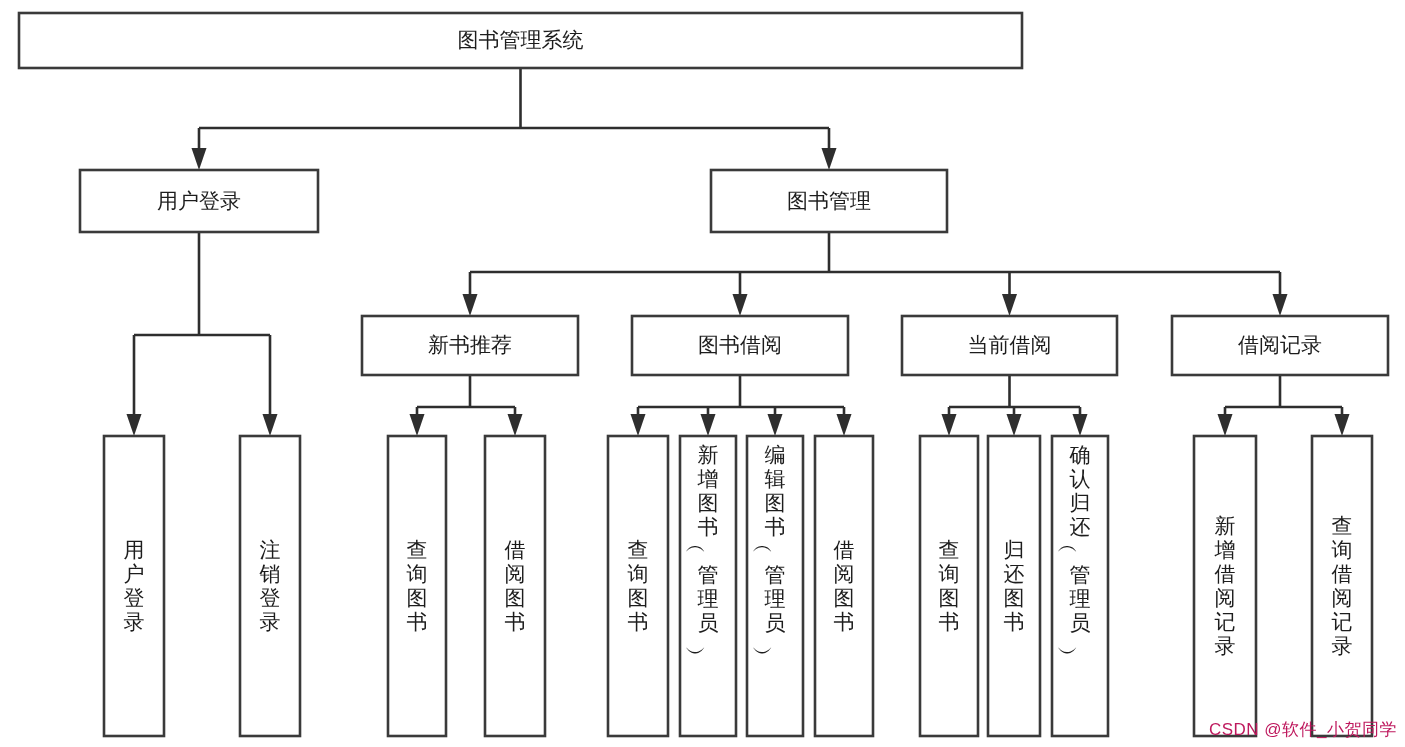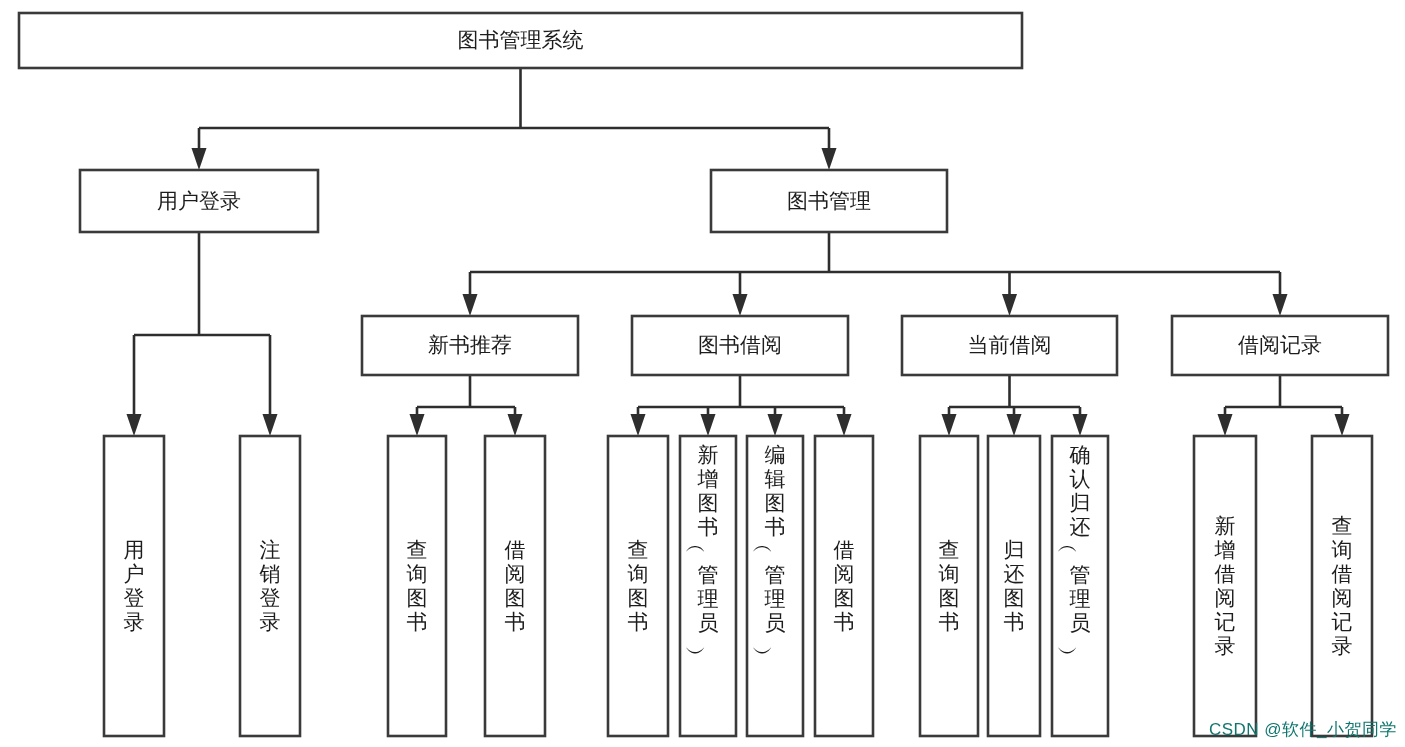--- a/index.html
+++ b/index.html
@@ -53,21 +53,21 @@
     font-size: 21px;
     fill: #1d1d1d;
     text-anchor: middle;
   }
   .watermark {
     position: absolute;
     right: 8px;
     bottom: 6px;
     font-family: "Liberation Sans", "DejaVu Sans", sans-serif;
     font-size: 17px;
-    color: #0f766e;
+    color: #be185d;
     letter-spacing: 0.5px;
     white-space: nowrap;
     user-select: none;
   }
 </style>
 </head>
 <body>
 
 <div id="diagram-root">
   <svg id="tree-svg" viewBox="0 0 1405 747" xmlns="http://www.w3.org/2000/svg">

